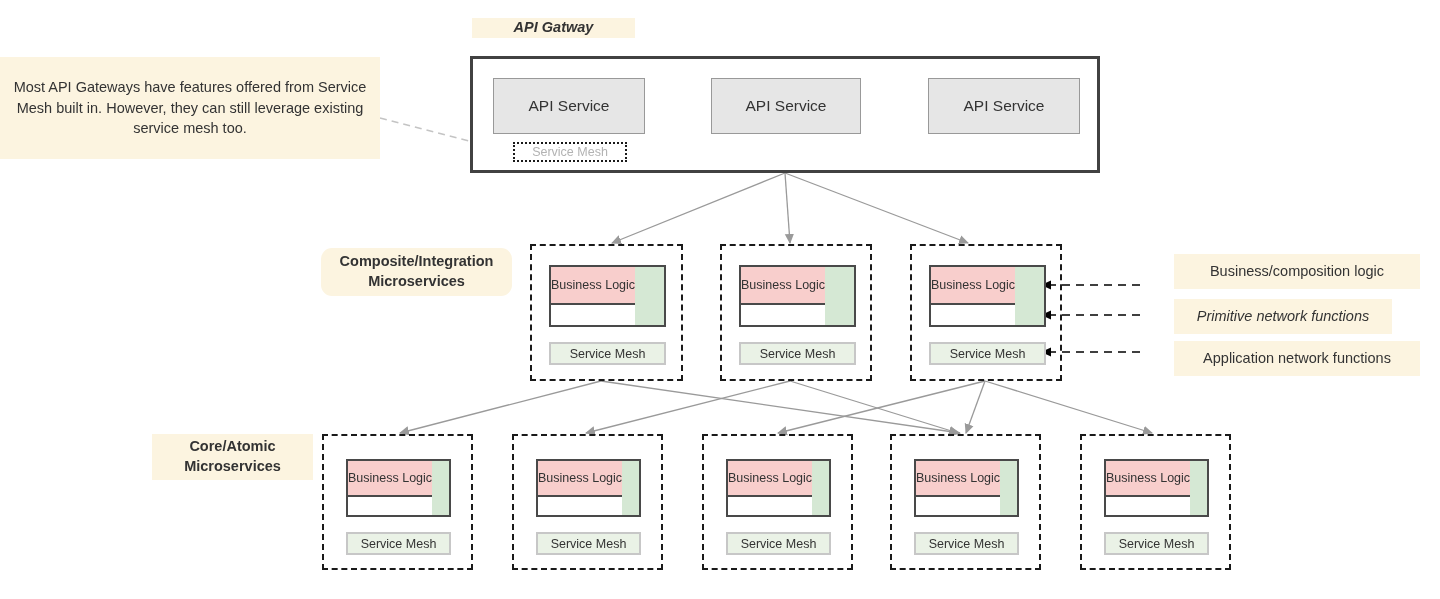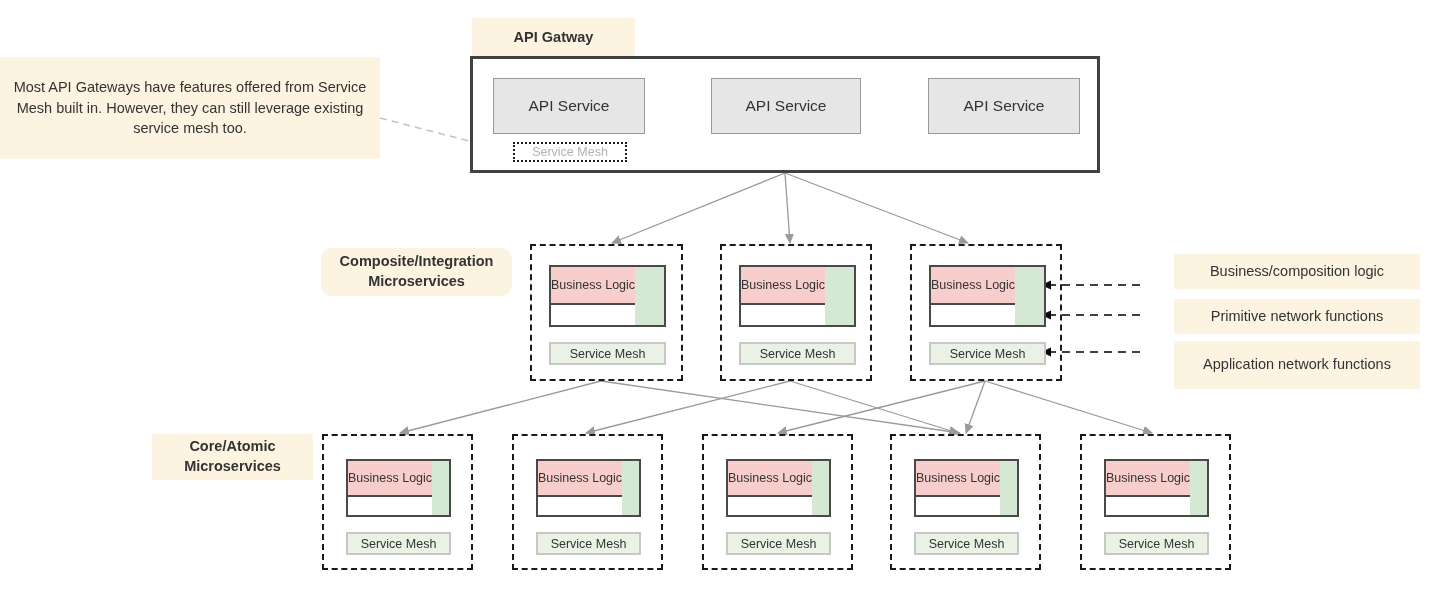--- a/index.html
+++ b/index.html
@@ -123,21 +123,21 @@
       <path d="M1140,285 L1042,285" marker-end="url(#ah-black)"></path>
       <path d="M1140,315 L1042,315" marker-end="url(#ah-black)"></path>
       <path d="M1140,352 L1042,352" marker-end="url(#ah-black)"></path>
     </g>
   </svg>
 
   <div class="node chip note" style="left:0px;top:57px;width:380px;height:102px;">
     <span>Most API Gateways have features offered from Service Mesh built in. However, they can still leverage existing service mesh too.</span>
   </div>
 
-  <div class="node chip bold" style="left:472px;top:18px;width:163px;height:40px;">
+  <div class="node chip bold" style="left:472px;top:18px;width:163px;height:20px;font-style:italic;">
     <span>API Gatway</span>
   </div>
 
   <div class="node" id="gateway-box" style="left:470px;top:56px;width:630px;height:117px;"></div>
 
   <div class="node api-service" style="left:493px;top:78px;width:152px;height:56px;">
     <span>API Service</span>
   </div>
   <div class="node api-service" style="left:711px;top:78px;width:150px;height:56px;">
     <span>API Service</span>
@@ -186,24 +186,24 @@
       <div class="net"></div>
     </div>
     <div class="mesh" style="left:17px;top:96px;width:117px;height:23px;">
       <span>Service Mesh</span>
     </div>
   </div>
 
   <div class="node chip legend" style="left:1174px;top:254px;width:246px;height:35px;">
     <span>Business/composition logic</span>
   </div>
-  <div class="node chip legend" style="left:1174px;top:299px;width:246px;height:35px;">
+  <div class="node chip legend" style="left:1174px;top:299px;width:218px;height:35px;font-style:italic;">
     <span>Primitive network functions</span>
   </div>
-  <div class="node chip legend" style="left:1174px;top:341px;width:246px;height:48px;">
+  <div class="node chip legend" style="left:1174px;top:341px;width:246px;height:35px;">
     <span>Application network functions</span>
   </div>
 
   <div class="node chip bold" style="left:152px;top:434px;width:161px;height:46px;">
     <span>Core/Atomic Microservices</span>
   </div>
 
   <div class="node ms-card" style="left:322px;top:434px;width:151px;height:136px;">
     <div class="stack" style="left:22px;top:23px;width:105px;height:58px;">
       <div class="biz" style="height:36px;">

